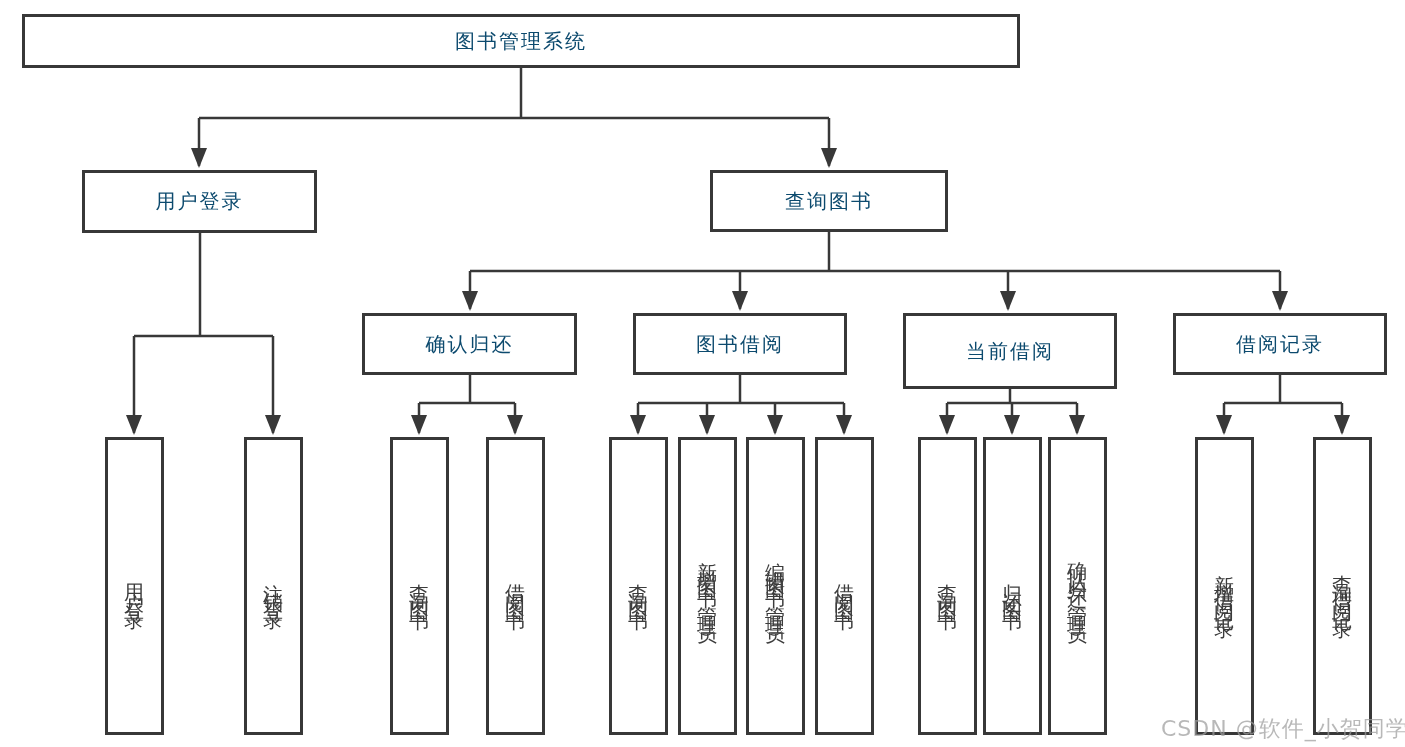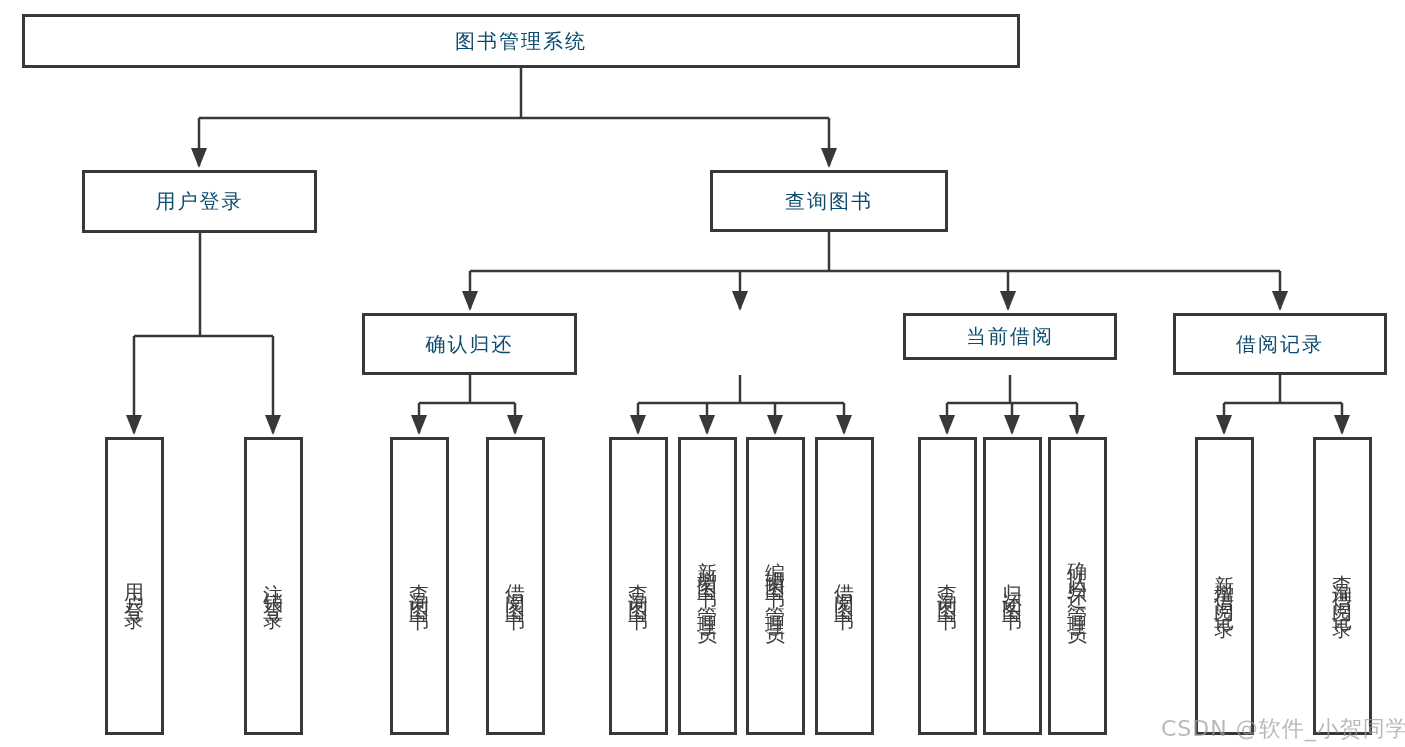--- a/index.html
+++ b/index.html
@@ -87,21 +87,22 @@
       <path d="M1342,403 V433" marker-end="url(#ah)"></path>
     </g>
   </svg>
 
   <div class="node" style="left:22px; top:14px; width:998px; height:54px;">图书管理系统</div>
 
   <div class="node" style="left:82px; top:170px; width:235px; height:63px;">用户登录</div>
   <div class="node" style="left:710px; top:170px; width:238px; height:62px;">查询图书</div>
 
   <div class="node" style="left:362px; top:313px; width:215px; height:62px;">确认归还</div>
-  <div class="node" style="left:903px; top:313px; width:214px; height:47px;">当前借阅</div>
+  <div class="node" style="left:633px; top:313px; width:214px; height:62px;">图书借阅</div>
+  <div class="node" style="left:903px; top:313px; width:214px; height:76px;">当前借阅</div>
   <div class="node" style="left:1173px; top:313px; width:214px; height:62px;text-align:center;">借阅记录</div>
 
   <div class="leaf" style="left:105px;">用户登录</div>
   <div class="leaf" style="left:244px;">注销登录</div>
 
   <div class="leaf" style="left:390px;">查询图书</div>
   <div class="leaf" style="left:486px;">借阅图书</div>
 
   <div class="leaf" style="left:609px;">查询图书</div>
   <div class="leaf" style="left:678px;">新增图书（管理员）</div>

